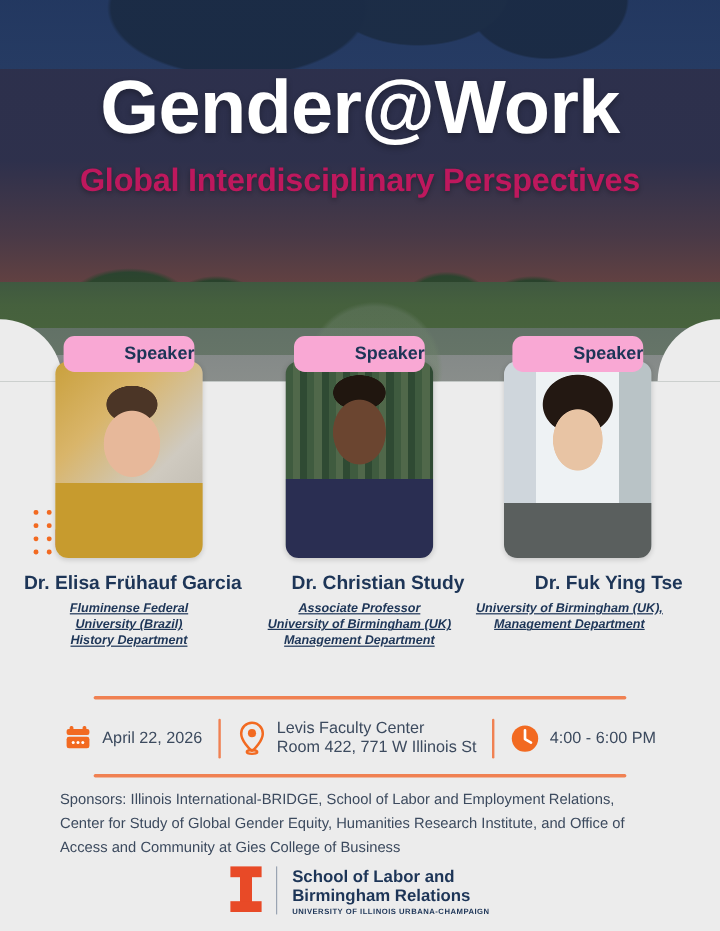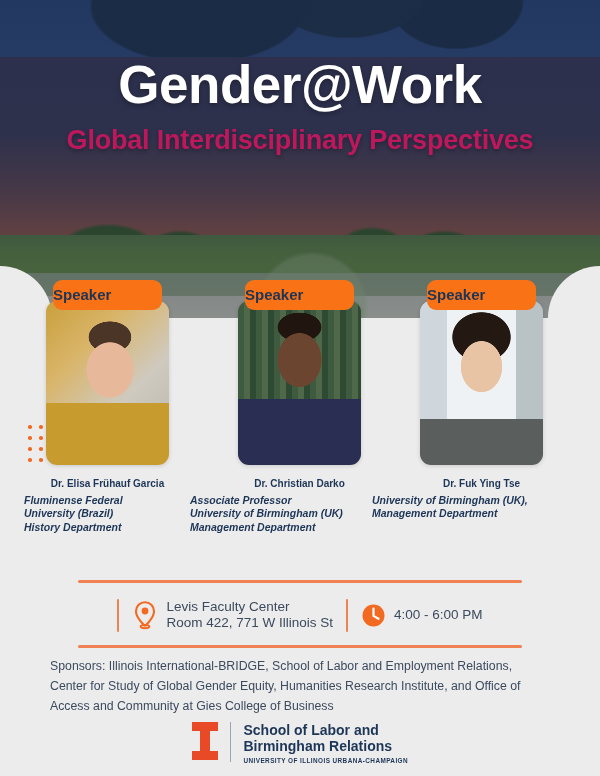--- a/index.html
+++ b/index.html
@@ -80,21 +80,21 @@
 
   .hero-text {
     position: absolute;
     top: 58px; left: 0;
     width: 600px;
     text-align: center;
     z-index: 3;
   }
   .title {
     color: #ffffff;
-    font-size: 53px;
+    font-size: 63px;
     font-weight: 700;
     letter-spacing: -.5px;
     line-height: 1.02;
     font-stretch: condensed;
     text-shadow: 0 2px 5px rgba(0,0,0,.3);
   }
   .subtitle {
     margin-top: 13px;
     color: #be185d;
     font-size: 27px;
@@ -119,27 +119,27 @@
   .speaker.s1 { left: 42px; }
   .speaker.s2 { left: 234px; }
   .speaker.s3 { left: 416px; }
 
   .badge {
     position: relative;
     z-index: 6;
     margin: 0 auto;
     width: 109px;
     height: 30px;
-    background: #f97316;
+    background: #f9a8d4;
     border-radius: 9px;
     color: #1d3557;
     font-size: 15px;
     font-weight: 700;
     line-height: 30px;
-    text-align: left;
+    text-align: right;
   }
   .photo {
     position: relative;
     margin: -9px auto 0;
     width: 123px;
     height: 164px;
     border-radius: 11px;
     overflow: hidden;
     box-shadow: 0 1px 4px rgba(0,0,0,.15);
   }
@@ -166,38 +166,39 @@
       radial-gradient(ellipse 30px 37px at 50% 40%, #e8c4a4 0 68%, transparent 70%),
       radial-gradient(ellipse 40px 34px at 50% 22%, #231812 0 72%, transparent 74%),
       linear-gradient(to bottom, transparent 0 72%, #5a5f5e 72% 100%),
       linear-gradient(to right, #cfd6dc 0 22%, #eef2f4 22% 78%, #b9c3c6 78% 100%);
     background-repeat: no-repeat;
   }
 
   .sp-name {
     margin-top: 13px;
     color: #1d3557;
-    font-size: 10px;
-    font-weight: 700;
-    text-align: center;
+    font-size: 16px;
+    font-weight: 700;
+    text-align: right;
     white-space: nowrap;
   }
   .speaker.s1 .sp-name { margin-left: -22px; margin-right: -22px; }
   .speaker.s2 .sp-name { margin-left: -22px; margin-right: -22px; }
   .speaker.s3 .sp-name { margin-left: -22px; margin-right: -22px; }
 
   .sp-aff {
     margin-top: 5px;
     color: #1d3557;
     font-size: 10.5px;
     font-weight: 700;
     font-style: italic;
     line-height: 1.27;
-    text-align: left;
+    text-align: center;
     white-space: pre-line;
+    text-decoration: underline;
   }
   .speaker.s1 .sp-aff { margin-left: -18px; margin-right: -18px; }
   .speaker.s2 .sp-aff { margin-left: -44px; margin-right: -44px; }
   .speaker.s3 .sp-aff { margin-left: -44px; margin-right: -30px; }
 
   
   .dots {
     position: absolute;
     left: 28px; top: 425px;
     display: grid;
@@ -361,41 +362,53 @@
       <div class="photo photo-1"></div>
       <div class="sp-name">Dr. Elisa Frühauf Garcia</div>
       <div class="sp-aff">Fluminense Federal
 University (Brazil)
 History Department</div>
     </div>
 
     <div class="speaker s2">
       <div class="badge">Speaker</div>
       <div class="photo photo-2"></div>
-      <div class="sp-name">Dr. Christian Darko</div>
+      <div class="sp-name">Dr. Christian Study</div>
       <div class="sp-aff">Associate Professor
 University of Birmingham (UK)
 Management Department</div>
     </div>
 
     <div class="speaker s3">
       <div class="badge">Speaker</div>
       <div class="photo photo-3"></div>
       <div class="sp-name">Dr. Fuk Ying Tse</div>
       <div class="sp-aff">University of Birmingham (UK),
 Management Department</div>
     </div>
 
   </div>
 
   <div class="rule top"></div>
   <div class="rule bottom"></div>
 
   <div class="details">
 
+    <div class="detail">
+      <svg class="ico" width="24" height="24" viewBox="0 0 24 24">
+        <rect x="5" y="2" width="3.2" height="4" rx="1.4" fill="#f26a21"></rect>
+        <rect x="15.8" y="2" width="3.2" height="4" rx="1.4" fill="#f26a21"></rect>
+        <rect x="2.5" y="4.4" width="19" height="5.2" rx="1.8" fill="#f26a21"></rect>
+        <rect x="2.5" y="11" width="19" height="9.6" rx="2" fill="#f26a21"></rect>
+        <circle cx="8" cy="15.8" r="1.25" fill="#ffffff"></circle>
+        <circle cx="12" cy="15.8" r="1.25" fill="#ffffff"></circle>
+        <circle cx="16" cy="15.8" r="1.25" fill="#ffffff"></circle>
+      </svg>
+      <div class="txt">April 22, 2026</div>
+    </div>
 
     <div class="vbar"></div>
 
     <div class="detail">
       <svg class="ico" width="26" height="30" viewBox="0 0 26 30">
         <path d="M13 2.2c-5 0-9 4-9 9 0 6.4 7.6 13.5 8.3 14.1.4.4 1 .4 1.4 0 .7-.6 8.3-7.7 8.3-14.1 0-5-4-9-9-9z" fill="none" stroke="#f26a21" stroke-width="2.1"></path>
         <circle cx="13" cy="11" r="3.4" fill="#f26a21"></circle>
         <ellipse cx="13" cy="26.6" rx="4.4" ry="1.6" fill="none" stroke="#f26a21" stroke-width="1.9"></ellipse>
       </svg>
       <div class="txt">Levis Faculty Center

